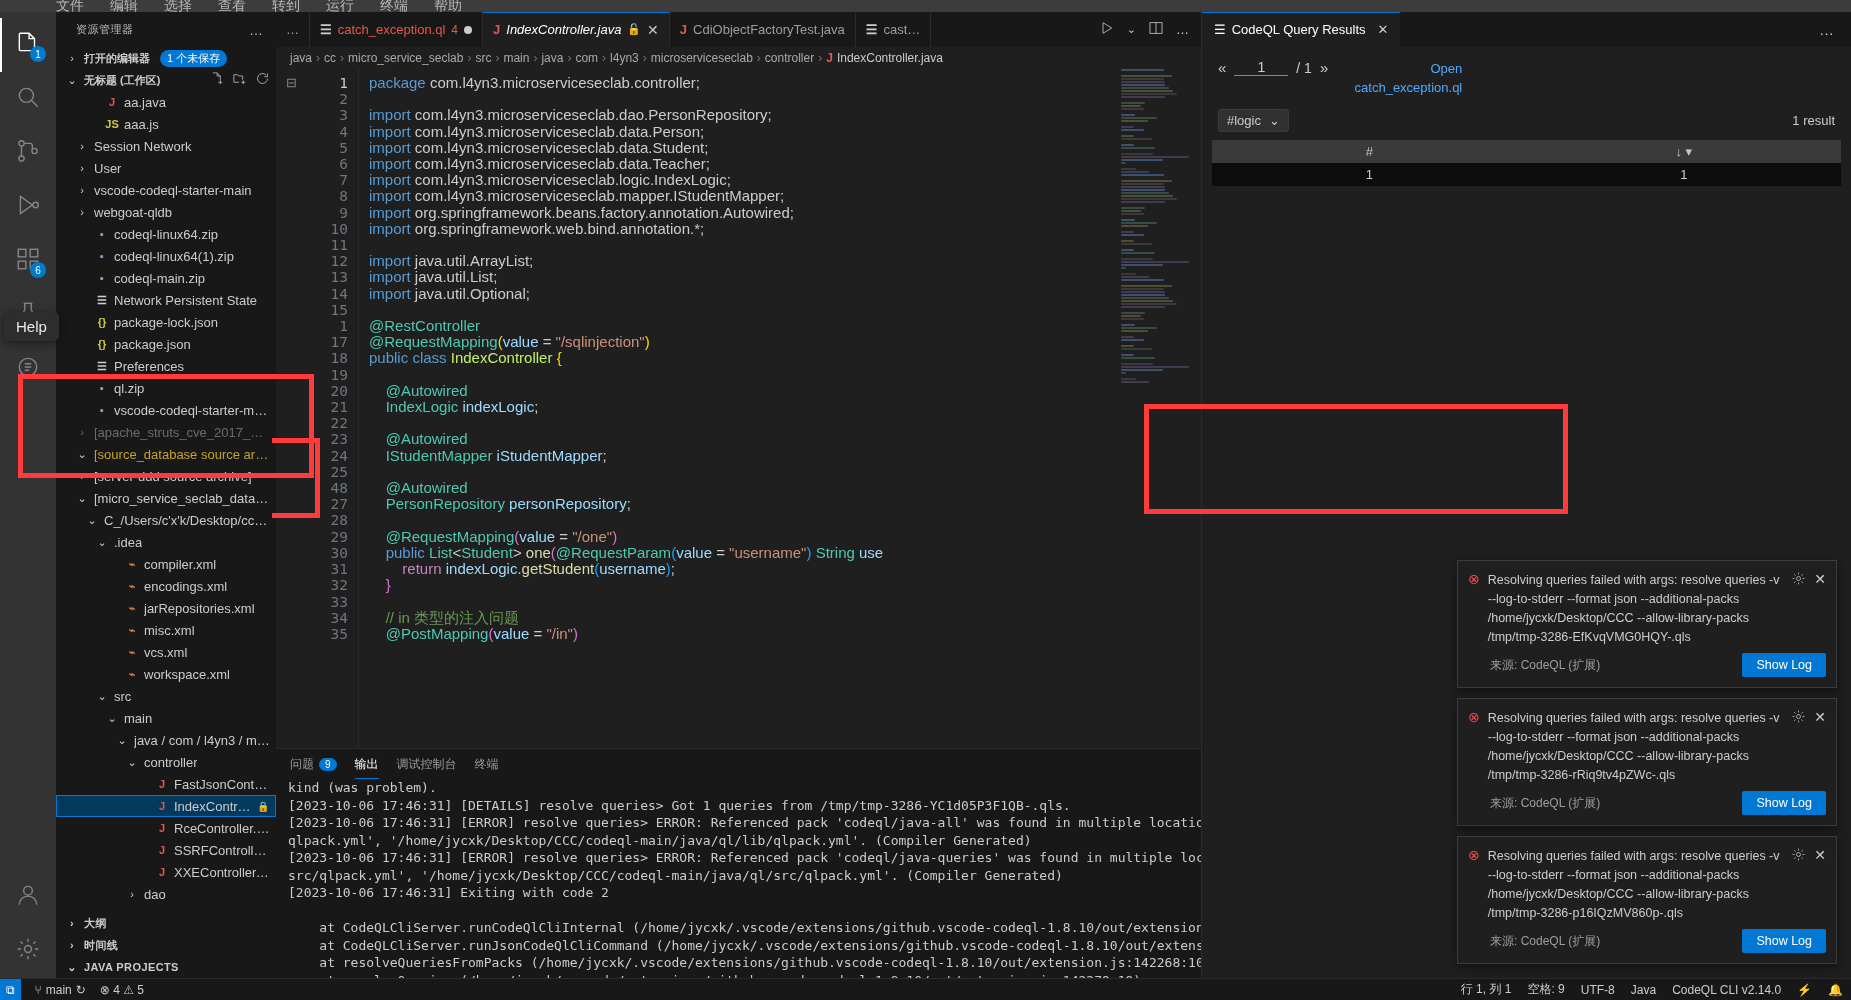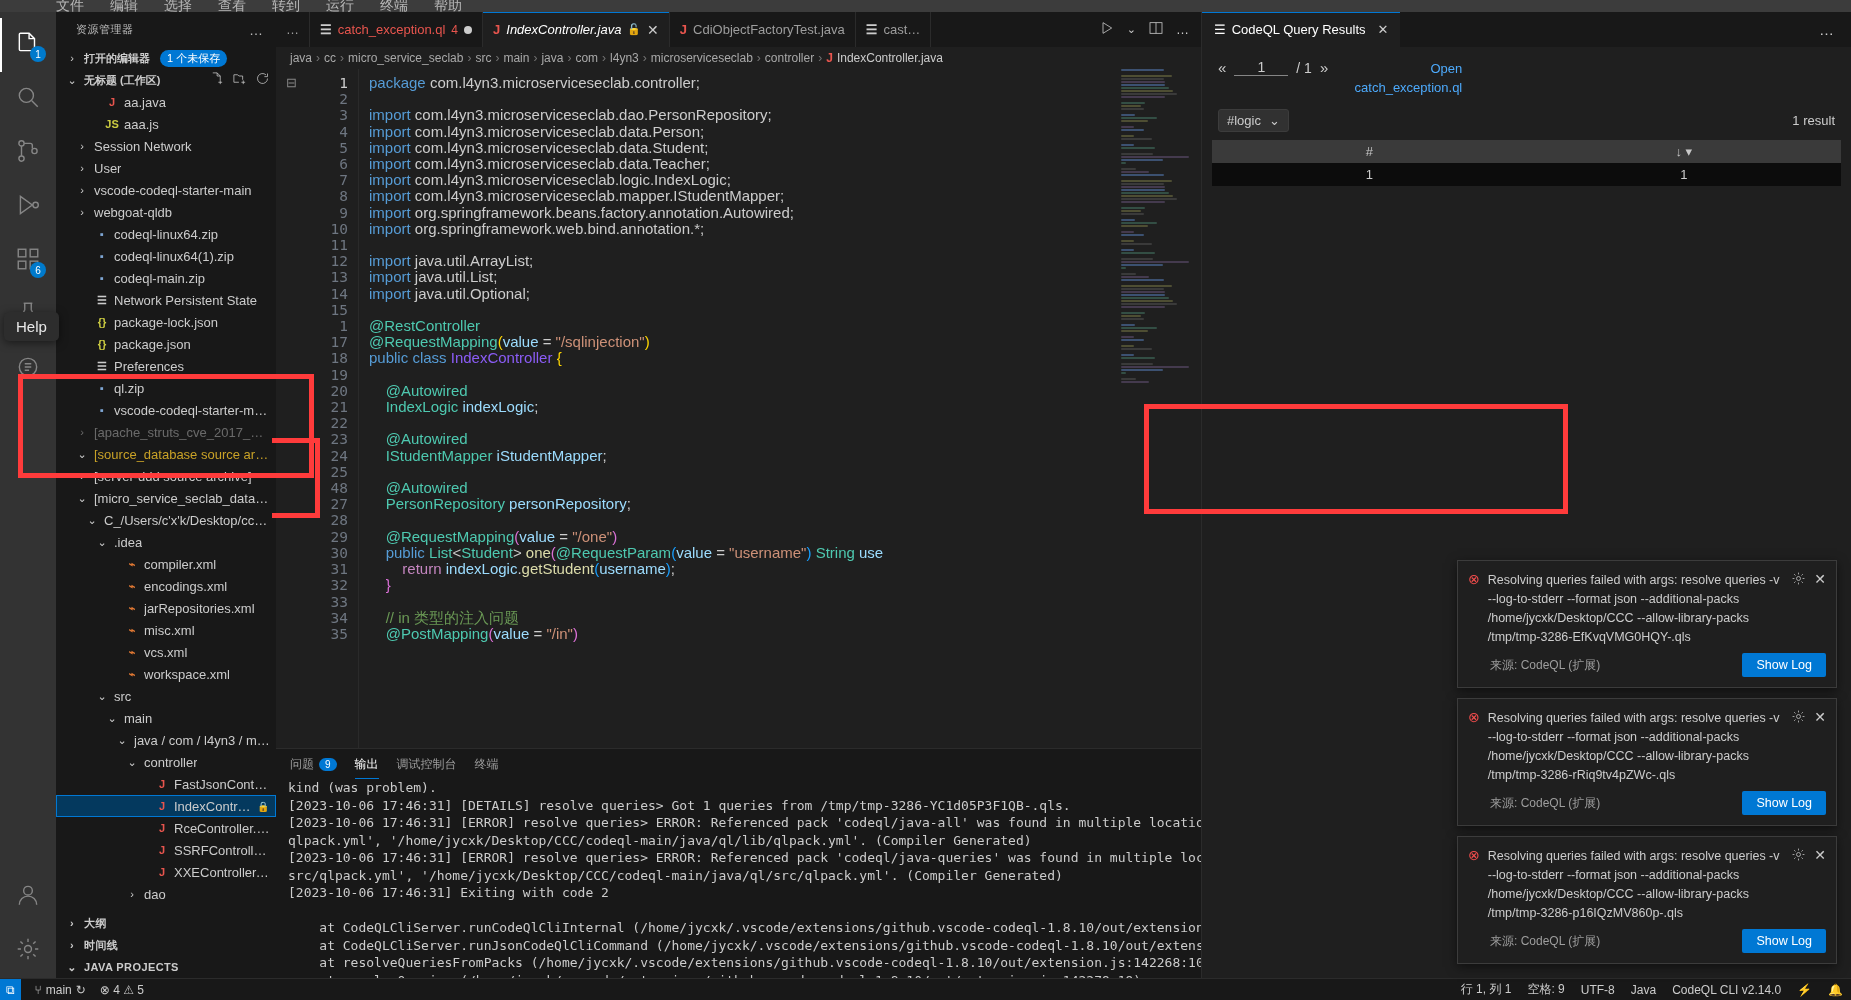--- a/index.html
+++ b/index.html
@@ -130,21 +130,21 @@
     position: absolute; right: 10px; top: 0; width: 70px; height: 100%;
     overflow: hidden; opacity: .85;
   }
   .mm-line { height: 2px; margin-bottom: 1px; border-radius: 1px; }
 
   .kw { color: #569cd6; }
   .kw2 { color: #c586c0; }
   .str { color: #ce9178; }
   .ann { color: #4ec9b0; }
   .typ { color: #4ec9b0; }
-  .cls { color: #8b5cf6; }
+  .cls { color: #bef264; }
   .var { color: #9cdcfe; }
   .fn { color: #dcdcaa; }
   .cmt { color: #6a9955; }
   .pnc { color: #cccccc; }
   .br1 { color: #ffd700; }
   .br2 { color: #da70d6; }
   .br3 { color: #179fff; }
 
   
   .panel { height: 230px; background: #181818; display: flex; flex-direction: column; border-top: 1px solid #2b2b2b; }

